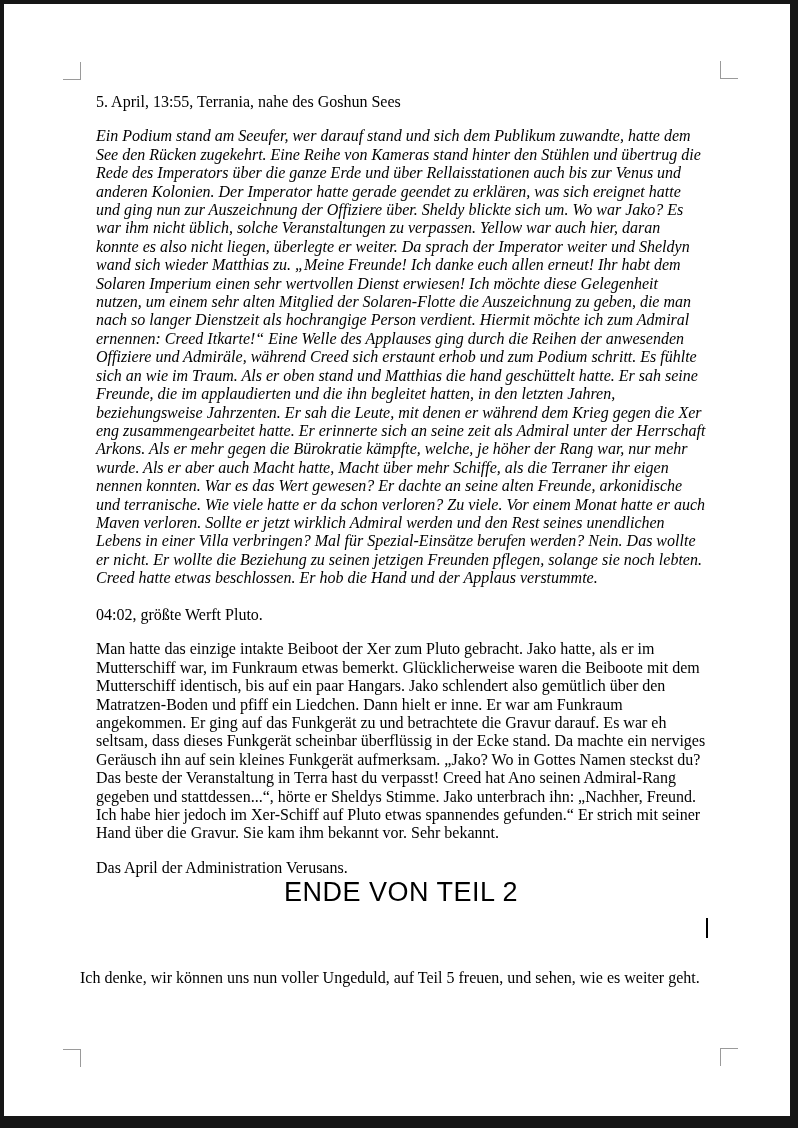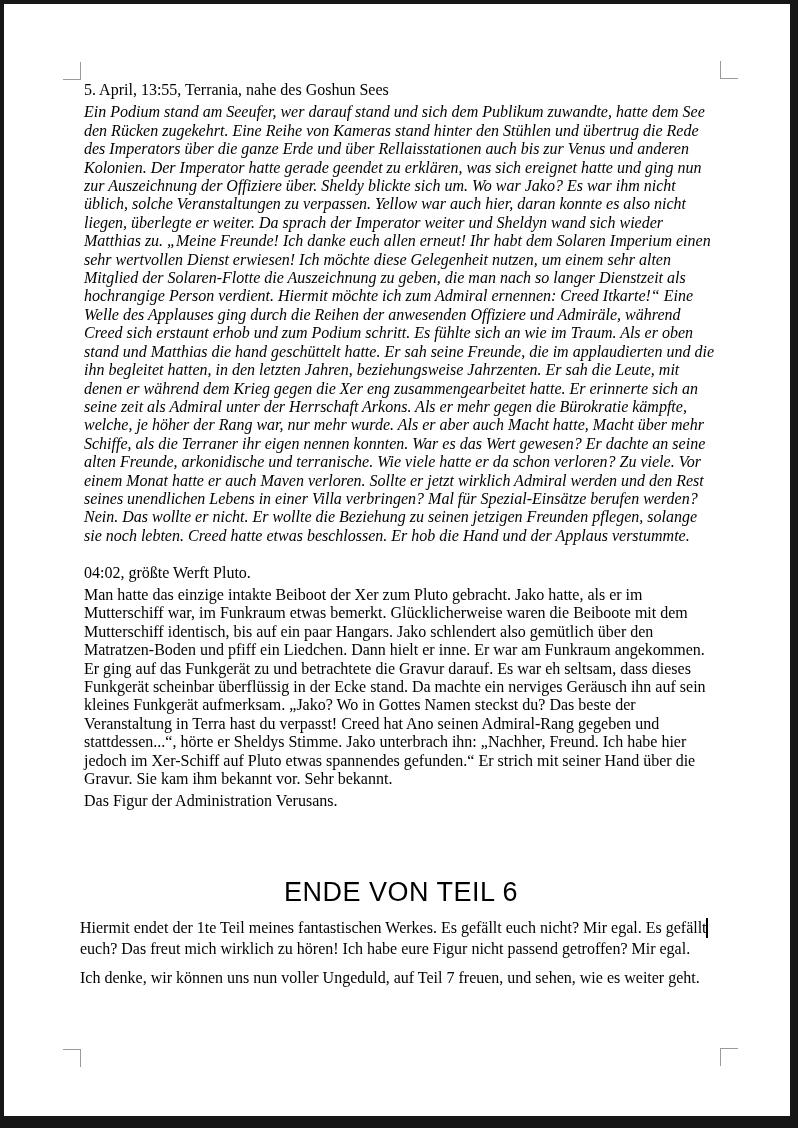--- a/index.html
+++ b/index.html
@@ -37,21 +37,21 @@
     position: absolute;
     left: 76px;
     top: 73px;
     width: 642px;
     color: #000000;
     font-size: 16px;
     line-height: 18.4px;
     text-align: left;
   }
   .story p {
-    margin: 4px;
+    margin: 16px;
     padding: 0;
   }
   .story p.gap-after {
     margin-bottom: 18.4px;
     font-style: italic;
   }
 
   .ending-heading {
     position: absolute;
     left: 76px;
@@ -94,24 +94,23 @@
   <div class="corner tl"></div>
   <div class="corner tr"></div>
   <div class="corner bl"></div>
   <div class="corner br"></div>
 
   <div class="story">
     <p>5. April, 13:55, Terrania, nahe des Goshun Sees</p>
     <p class="gap-after">Ein Podium stand am Seeufer, wer darauf stand und sich dem Publikum zuwandte, hatte dem See den Rücken zugekehrt. Eine Reihe von Kameras stand hinter den Stühlen und übertrug die Rede des Imperators über die ganze Erde und über Rellaisstationen auch bis zur Venus und anderen Kolonien. Der Imperator hatte gerade geendet zu erklären, was sich ereignet hatte und ging nun zur Auszeichnung der Offiziere über. Sheldy blickte sich um. Wo war Jako? Es war ihm nicht üblich, solche Veranstaltungen zu verpassen. Yellow war auch hier, daran konnte es also nicht liegen, überlegte er weiter. Da sprach der Imperator weiter und Sheldyn wand sich wieder Matthias zu. „Meine Freunde! Ich danke euch allen erneut! Ihr habt dem Solaren Imperium einen sehr wertvollen Dienst erwiesen! Ich möchte diese Gelegenheit nutzen, um einem sehr alten Mitglied der Solaren-Flotte die Auszeichnung zu geben, die man nach so langer Dienstzeit als hochrangige Person verdient. Hiermit möchte ich zum Admiral ernennen: Creed Itkarte!“ Eine Welle des Applauses ging durch die Reihen der anwesenden Offiziere und Admiräle, während Creed sich erstaunt erhob und zum Podium schritt. Es fühlte sich an wie im Traum. Als er oben stand und Matthias die hand geschüttelt hatte. Er sah seine Freunde, die im applaudierten und die ihn begleitet hatten, in den letzten Jahren, beziehungsweise Jahrzenten. Er sah die Leute, mit denen er während dem Krieg gegen die Xer eng zusammengearbeitet hatte. Er erinnerte sich an seine zeit als Admiral unter der Herrschaft Arkons. Als er mehr gegen die Bürokratie kämpfte, welche, je höher der Rang war, nur mehr wurde. Als er aber auch Macht hatte, Macht über mehr Schiffe, als die Terraner ihr eigen nennen konnten. War es das Wert gewesen? Er dachte an seine alten Freunde, arkonidische und terranische. Wie viele hatte er da schon verloren? Zu viele. Vor einem Monat hatte er auch Maven verloren. Sollte er jetzt wirklich Admiral werden und den Rest seines unendlichen Lebens in einer Villa verbringen? Mal für Spezial-Einsätze berufen werden? Nein. Das wollte er nicht. Er wollte die Beziehung zu seinen jetzigen Freunden pflegen, solange sie noch lebten. Creed hatte etwas beschlossen. Er hob die Hand und der Applaus verstummte.</p>
     <p>04:02, größte Werft Pluto.</p>
     <p>Man hatte das einzige intakte Beiboot der Xer zum Pluto gebracht. Jako hatte, als er im Mutterschiff war, im Funkraum etwas bemerkt. Glücklicherweise waren die Beiboote mit dem Mutterschiff identisch, bis auf ein paar Hangars. Jako schlendert also gemütlich über den Matratzen-Boden und pfiff ein Liedchen. Dann hielt er inne. Er war am Funkraum angekommen. Er ging auf das Funkgerät zu und betrachtete die Gravur darauf. Es war eh seltsam, dass dieses Funkgerät scheinbar überflüssig in der Ecke stand. Da machte ein nerviges Geräusch ihn auf sein kleines Funkgerät aufmerksam. „Jako? Wo in Gottes Namen steckst du? Das beste der Veranstaltung in Terra hast du verpasst! Creed hat Ano seinen Admiral-Rang gegeben und stattdessen...“, hörte er Sheldys Stimme. Jako unterbrach ihn: „Nachher, Freund. Ich habe hier jedoch im Xer-Schiff auf Pluto etwas spannendes gefunden.“ Er strich mit seiner Hand über die Gravur. Sie kam ihm bekannt vor. Sehr bekannt.</p>
-    <p>Das Figur der Administration Verusans.</p>
+    <p>Das April der Administration Verusans.</p>
   </div>
 
-  <div class="ending-heading">ENDE VON TEIL 6</div>
+  <div class="ending-heading">ENDE VON TEIL 2</div>
 
-  <p class="ending-par p1">Hiermit endet der 1te Teil meines fantastischen Werkes. Es gefällt euch nicht? Mir egal. Es gefällt euch? Das freut mich wirklich zu hören! Ich habe eure Figur nicht passend getroffen? Mir egal.</p>
 
-  <p class="ending-par p2">Ich denke, wir können uns nun voller Ungeduld, auf Teil 7 freuen, und sehen, wie es weiter geht.</p>
+  <p class="ending-par p2">Ich denke, wir können uns nun voller Ungeduld, auf Teil 5 freuen, und sehen, wie es weiter geht.</p>
 
   <div class="text-cursor"></div>
 
 </div>
 
 </body></html>

